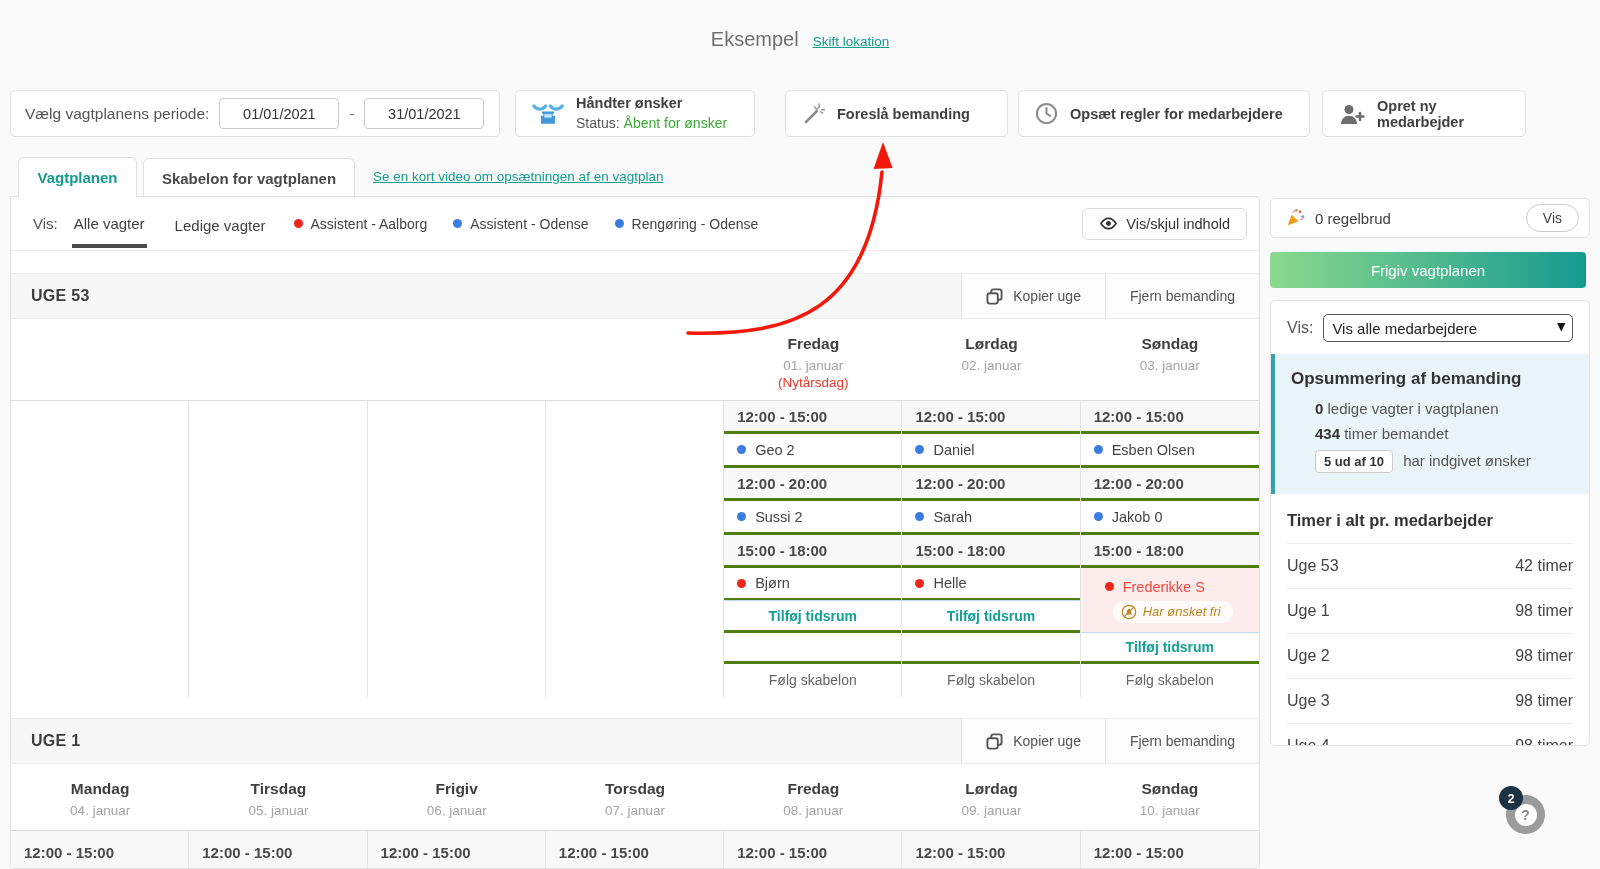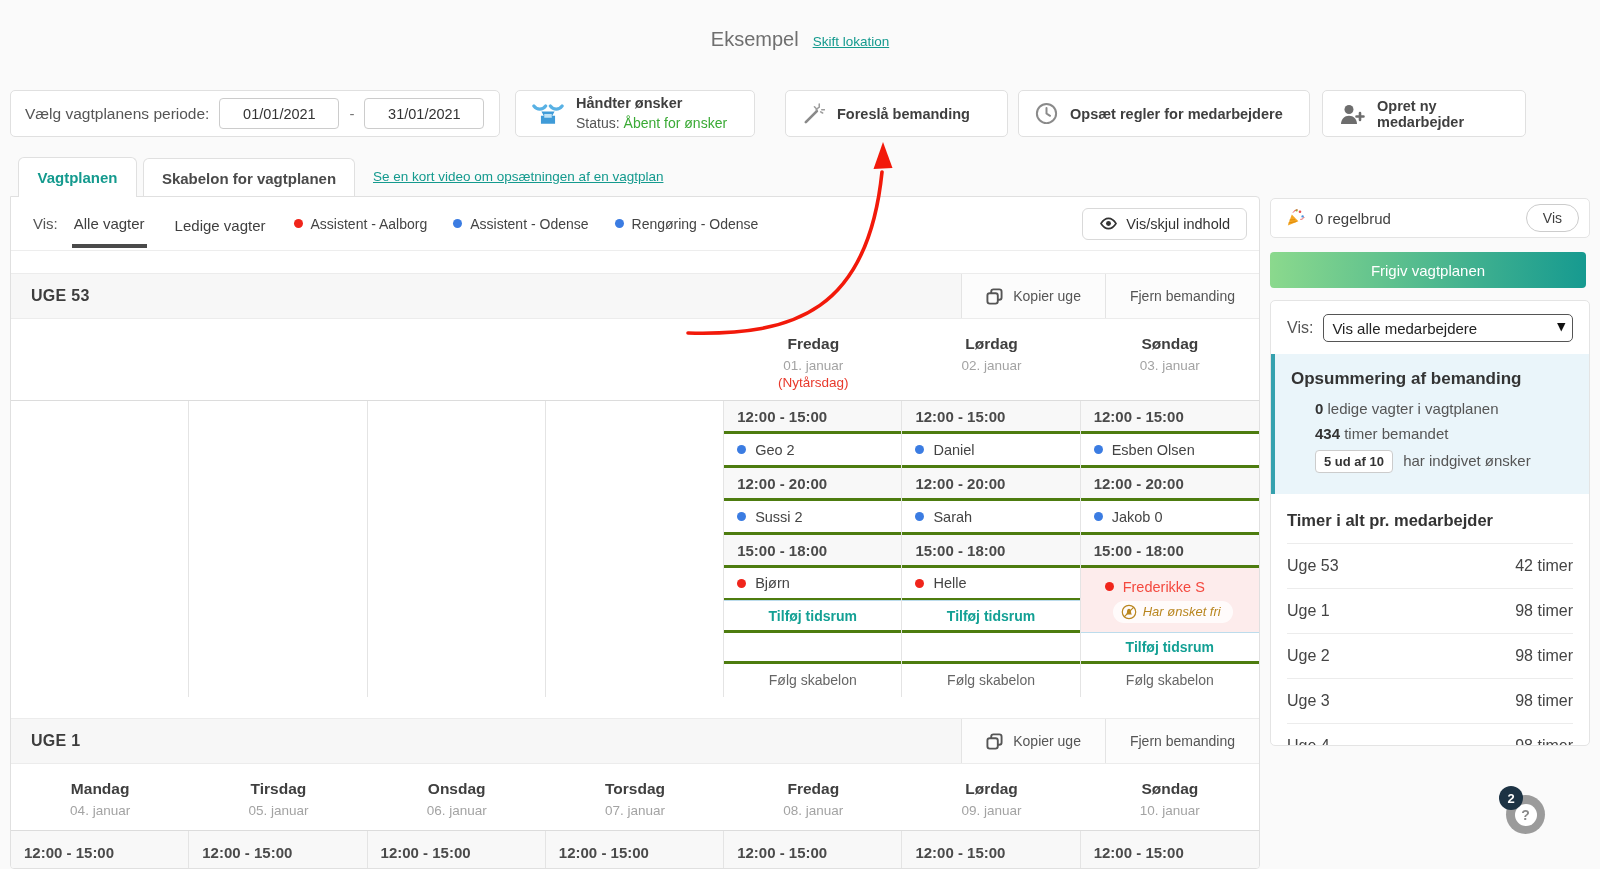--- a/index.html
+++ b/index.html
@@ -397,21 +397,21 @@
   <div class="day-head-row w1">
     <div class="day-head">
       <div class="day-name">Mandag</div>
       <div class="day-date">04. januar</div>
     </div>
     <div class="day-head">
       <div class="day-name">Tirsdag</div>
       <div class="day-date">05. januar</div>
     </div>
     <div class="day-head">
-      <div class="day-name">Onsdag</div>
+      <div class="day-name">Frigiv</div>
       <div class="day-date">06. januar</div>
     </div>
     <div class="day-head">
       <div class="day-name">Torsdag</div>
       <div class="day-date">07. januar</div>
     </div>
     <div class="day-head">
       <div class="day-name">Fredag</div>
       <div class="day-date">08. januar</div>
     </div>

